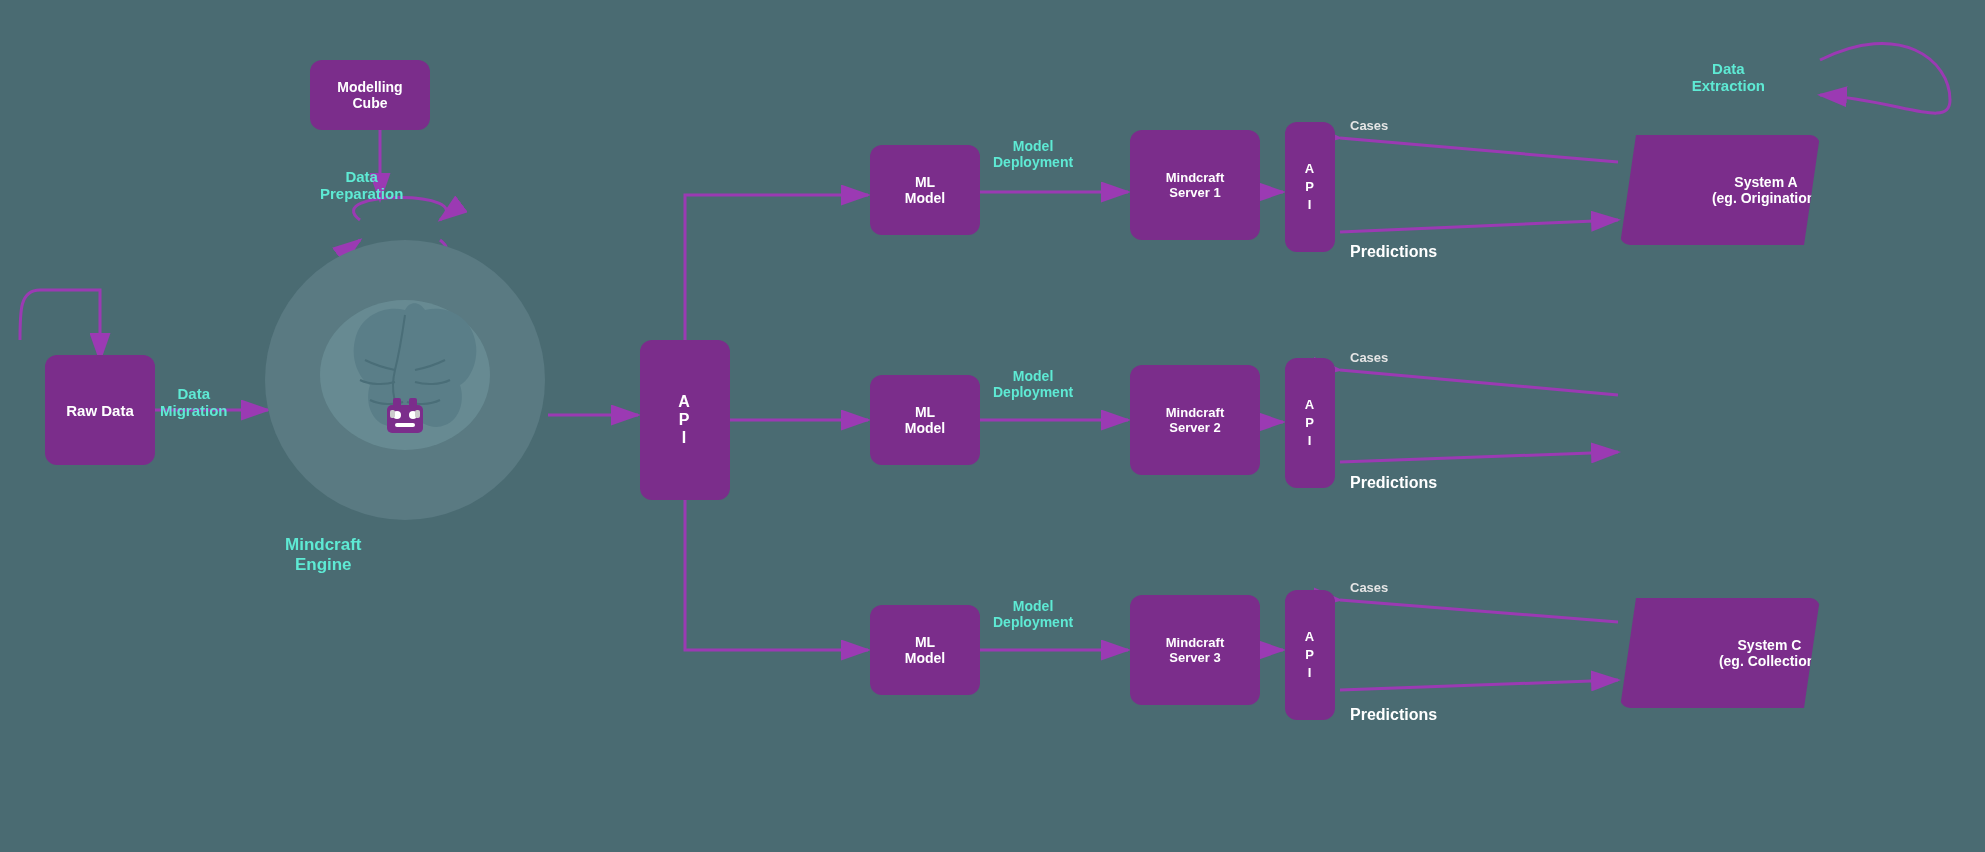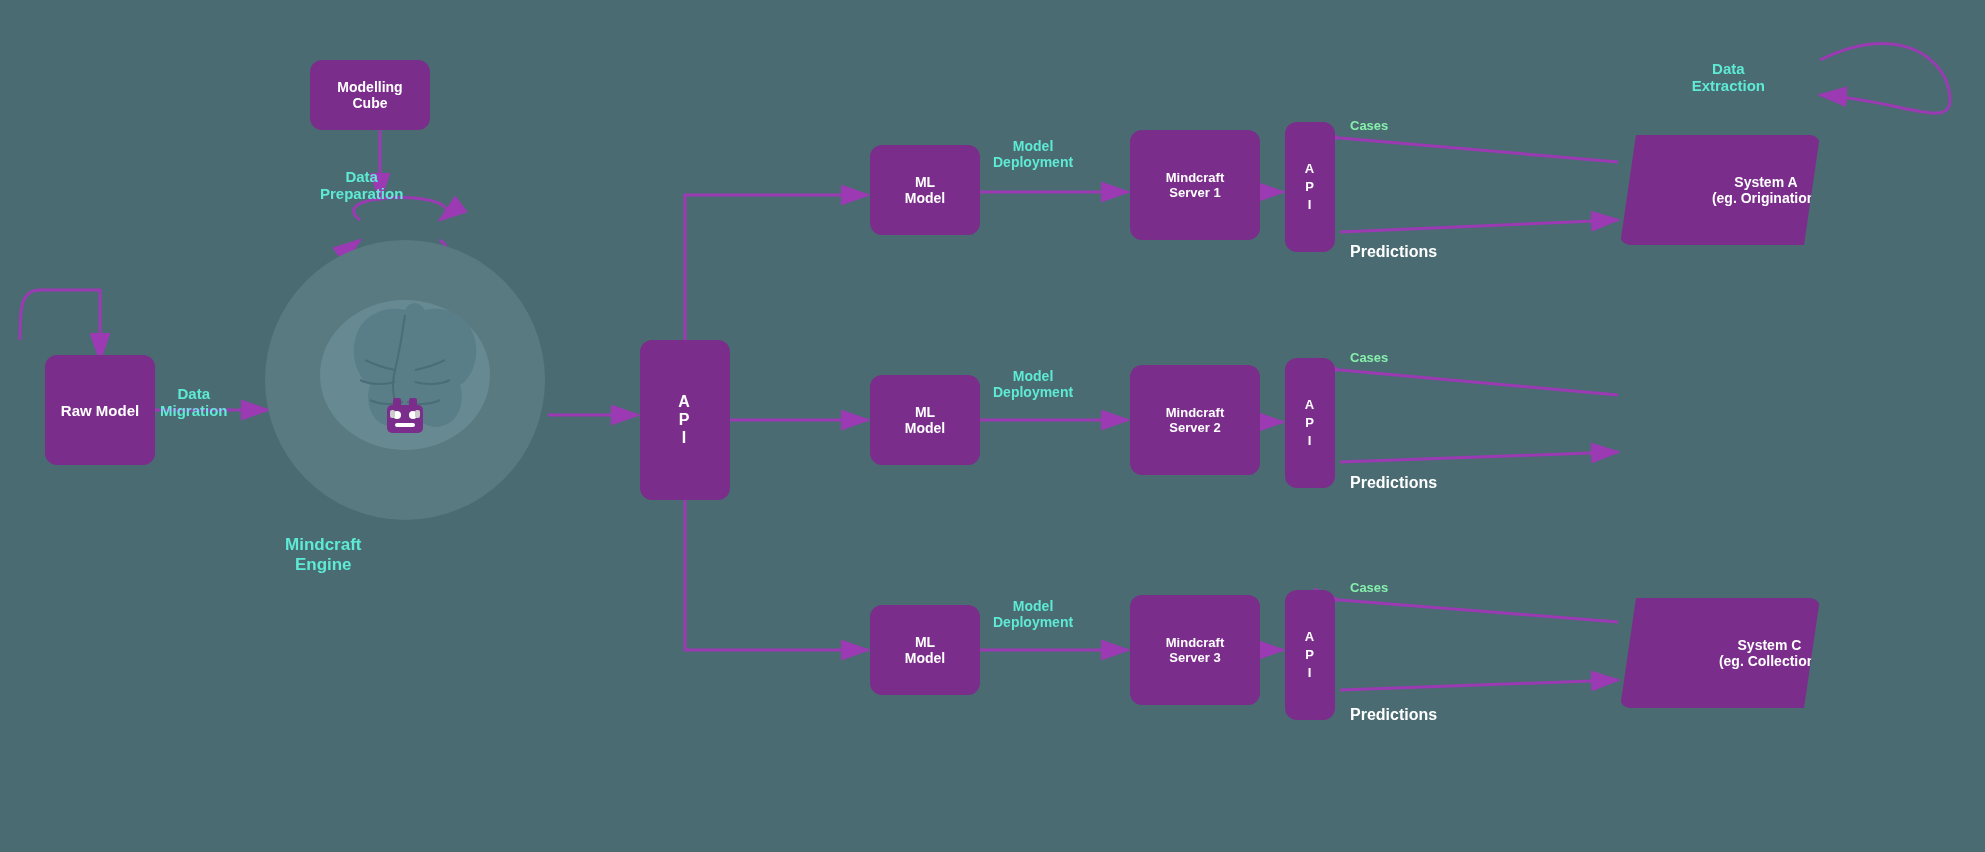--- a/index.html
+++ b/index.html
@@ -201,21 +201,21 @@
       font-size: 16px;
       font-weight: bold;
       color: #fff;
     }
 
     
     .cases-label {
       position: absolute;
       font-size: 13px;
       font-weight: bold;
-      color: #86efac;
+      color: #e5e5e5;
     }
   </style>
 </head>
 <body>
 
 <div class="diagram-container">
 
   <svg class="arrows-svg">
 
     <defs>
@@ -266,21 +266,21 @@
 
     <line x1="1340" y1="690" x2="1618" y2="680" stroke="#9b3ab3" stroke-width="3" marker-end="url(#arrowhead)"></line>
 
     <path d="M 1820 60 C 1900 20, 1950 60, 1950 100 C 1950 130, 1900 100, 1820 95" stroke="#9b3ab3" stroke-width="3" fill="none" marker-end="url(#arrowhead)"></path>
 
     <path d="M 20 340 C 20 310, 20 290, 40 290 L 100 290 L 100 360" stroke="#9b3ab3" stroke-width="3" fill="none" marker-end="url(#arrowhead)"></path>
   </svg>
 
   <div class="purple-box raw-data">
     <span>Raw
-Model</span>
+Data</span>
   </div>
 
   <div class="purple-box modelling-cube">
     <span>Modelling<br>Cube</span>
   </div>
 
   <div class="label" style="left: 320px; top: 168px; font-size: 15px;">
     Data<br>Preparation
   </div>
 

